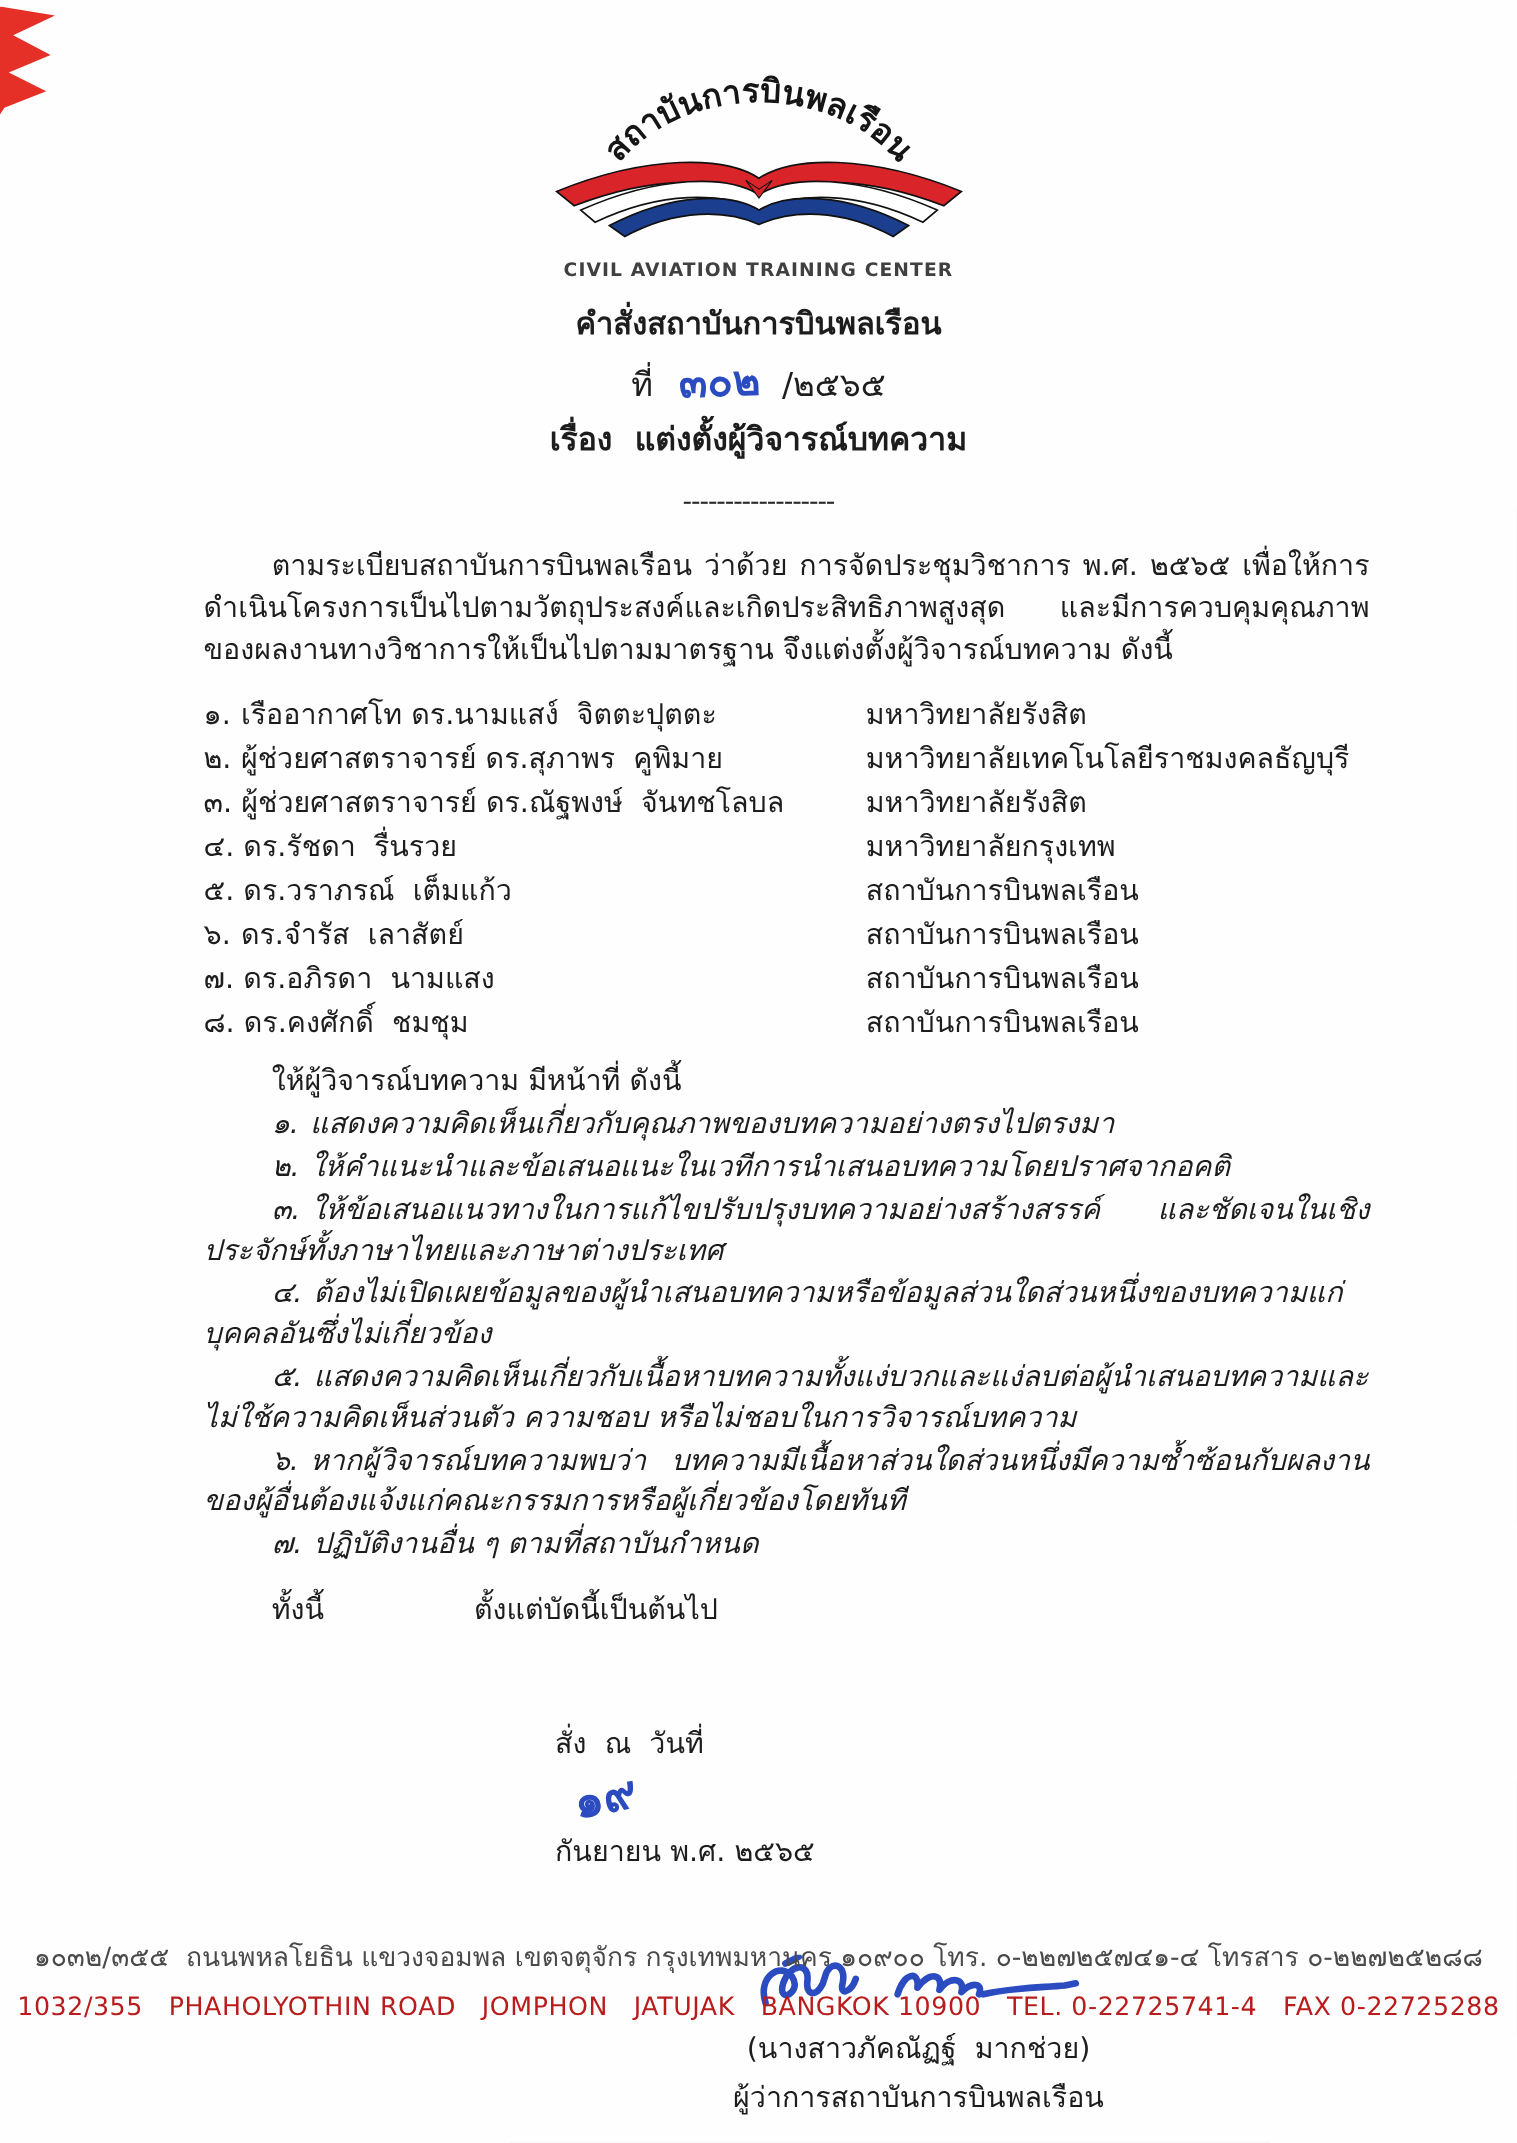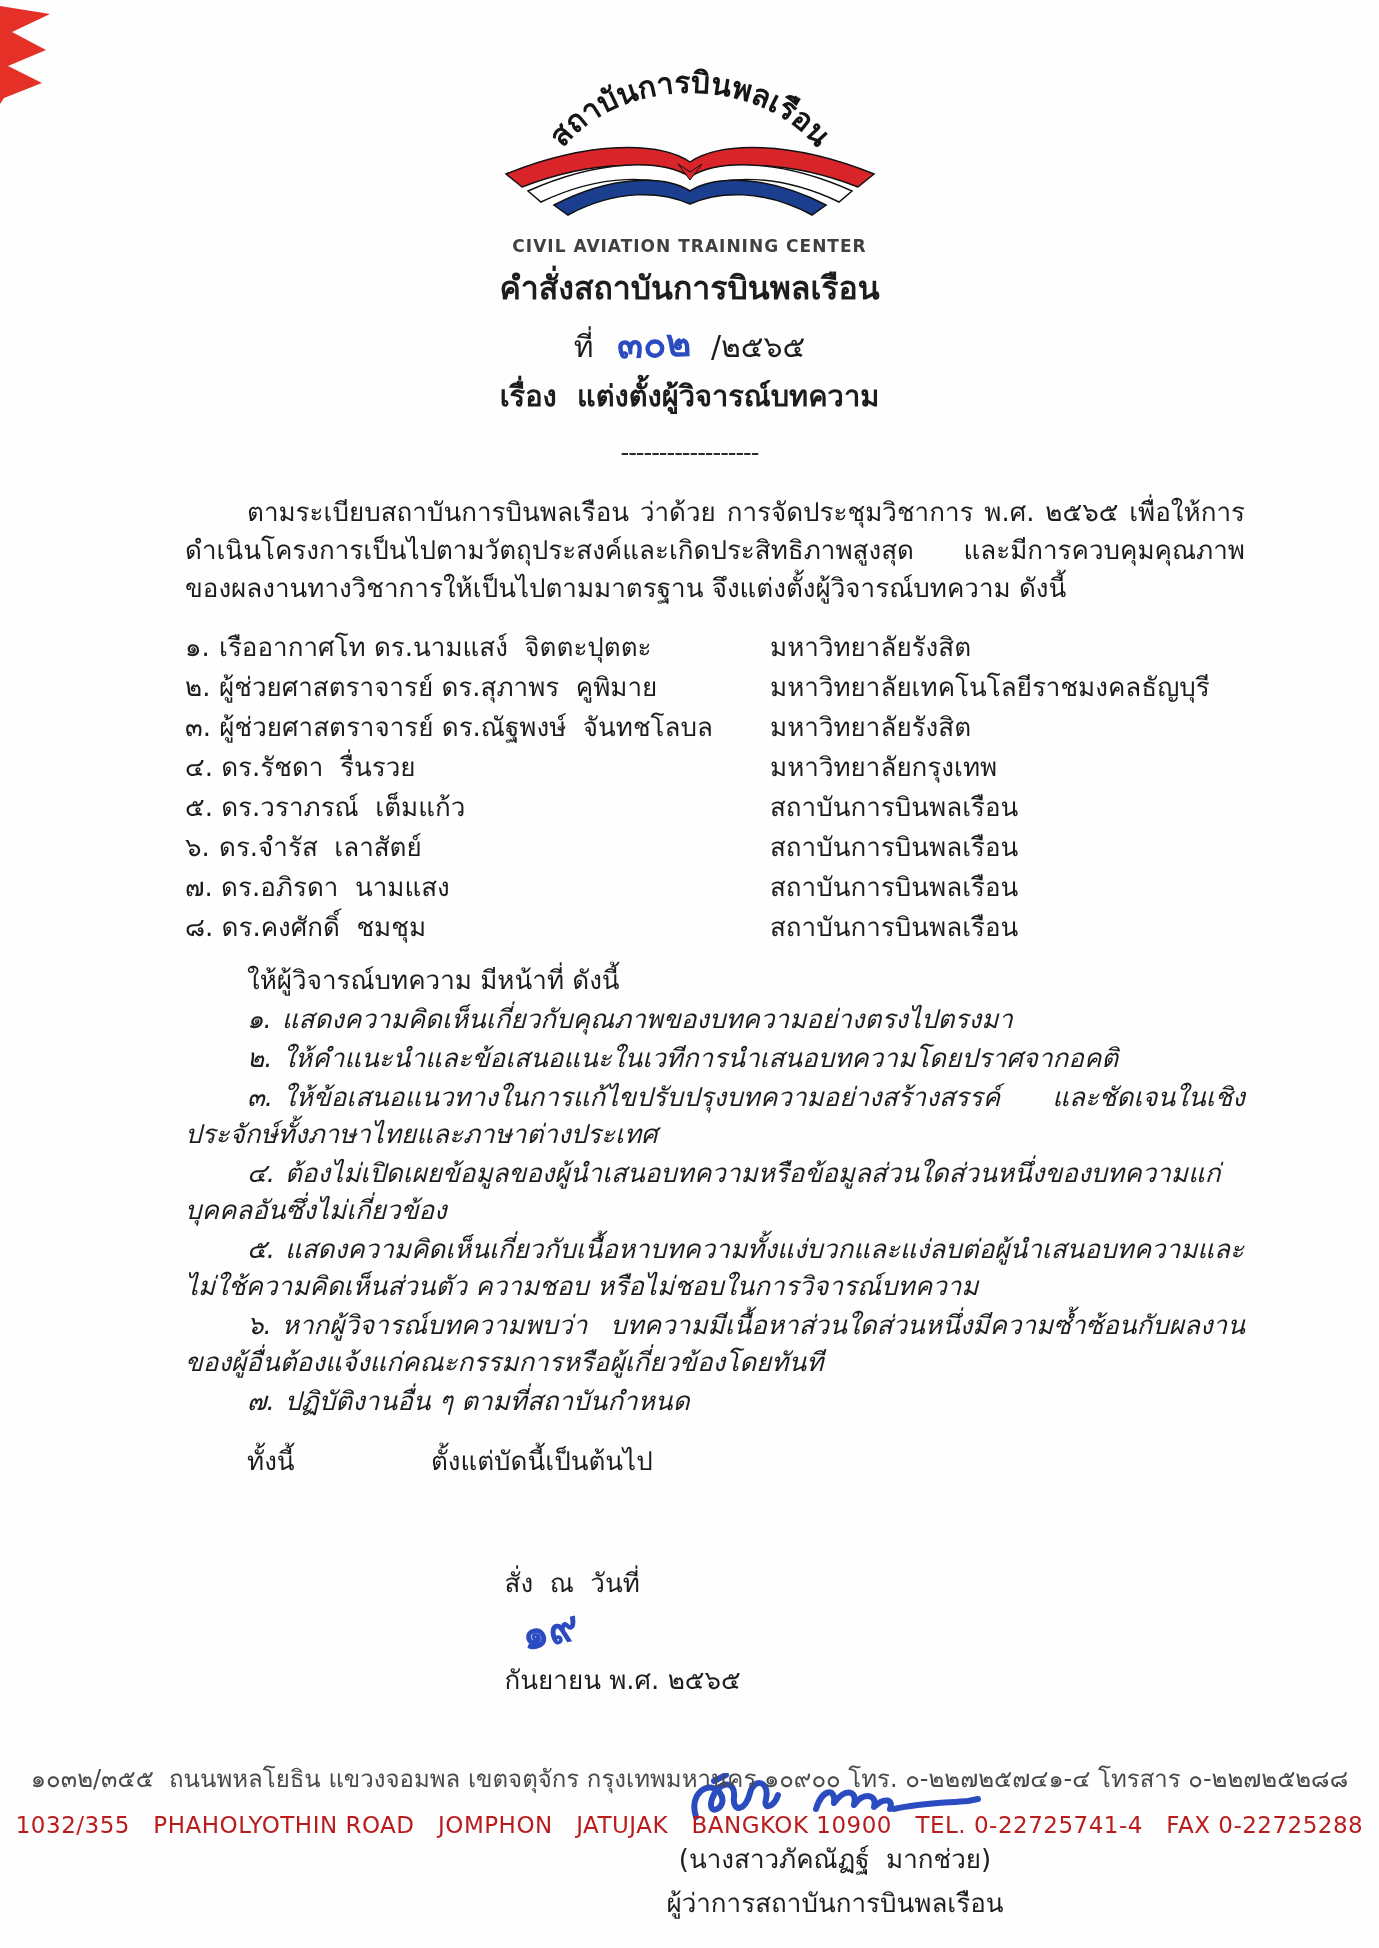--- a/index.html
+++ b/index.html
@@ -12,38 +12,38 @@
     color:#1d1d1d;
     overflow:hidden;
   }
   .corner-mark{position:absolute;top:6px;left:0;}
   .doc-header{text-align:center;padding-top:56px;}
   .emblem{display:block;margin:0 auto;}
   .catc{
     font-size:17px;font-weight:bold;letter-spacing:1px;
     margin-top:2px;color:#404040;
   }
-  .order-title{font-size:32px;font-weight:600;margin-top:6px;}
+  .order-title{font-size:28px;font-weight:600;margin-top:16px;}
   .order-number{font-size:30px;font-weight:500;margin-top:6px;height:50px;line-height:50px;}
   .hand{
     color:#2b4bc0;font-weight:bold;display:inline-block;
   }
   .hand-no{font-size:38px;transform:rotate(-2deg);margin:0 10px 0 14px;}
   .subject{font-size:29px;font-weight:600;margin-top:4px;white-space:pre;}
   .divider{font-size:24px;letter-spacing:-1px;margin-top:20px;color:#2a2a2a;}
   .content{padding:0 134px 0 185px;font-size:26px;}
   .intro{
     margin:26px 0 0 0;line-height:38px;
     text-indent:62px;text-align:justify;
   }
   .rev-list{margin-top:20px;}
   .rev-row{position:relative;line-height:40px;white-space:pre;}
   .rev-no{display:inline-block;min-width:34px;}
   .rev-name{white-space:pre;}
-  .rev-aff{position:absolute;left:585px;top:0;}
+  .rev-aff{position:absolute;left:602px;top:0;}
   .duties-heading{margin:14px 0 0 0;line-height:38px;text-indent:62px;}
   .duty{margin:2px 0 0 0;line-height:37px;text-indent:62px;text-align:justify;font-style:italic;}
   .duty-no{margin-right:10px;}
   .effective{margin-top:22px;line-height:38px;padding-left:62px;}
   .effective-text{margin-left:128px;}
   .order-date{margin-top:34px;line-height:46px;padding-left:270px;white-space:pre;}
   .hand-day{font-size:42px;transform:rotate(-12deg) translateY(2px);margin:0 16px;}
   .sig-block{width:420px;margin:24px 0 0 440px;text-align:center;}
   .sig-scribble{display:block;margin:0 auto 4px auto;}
   .sig-name{font-size:26px;line-height:40px;white-space:pre;}

